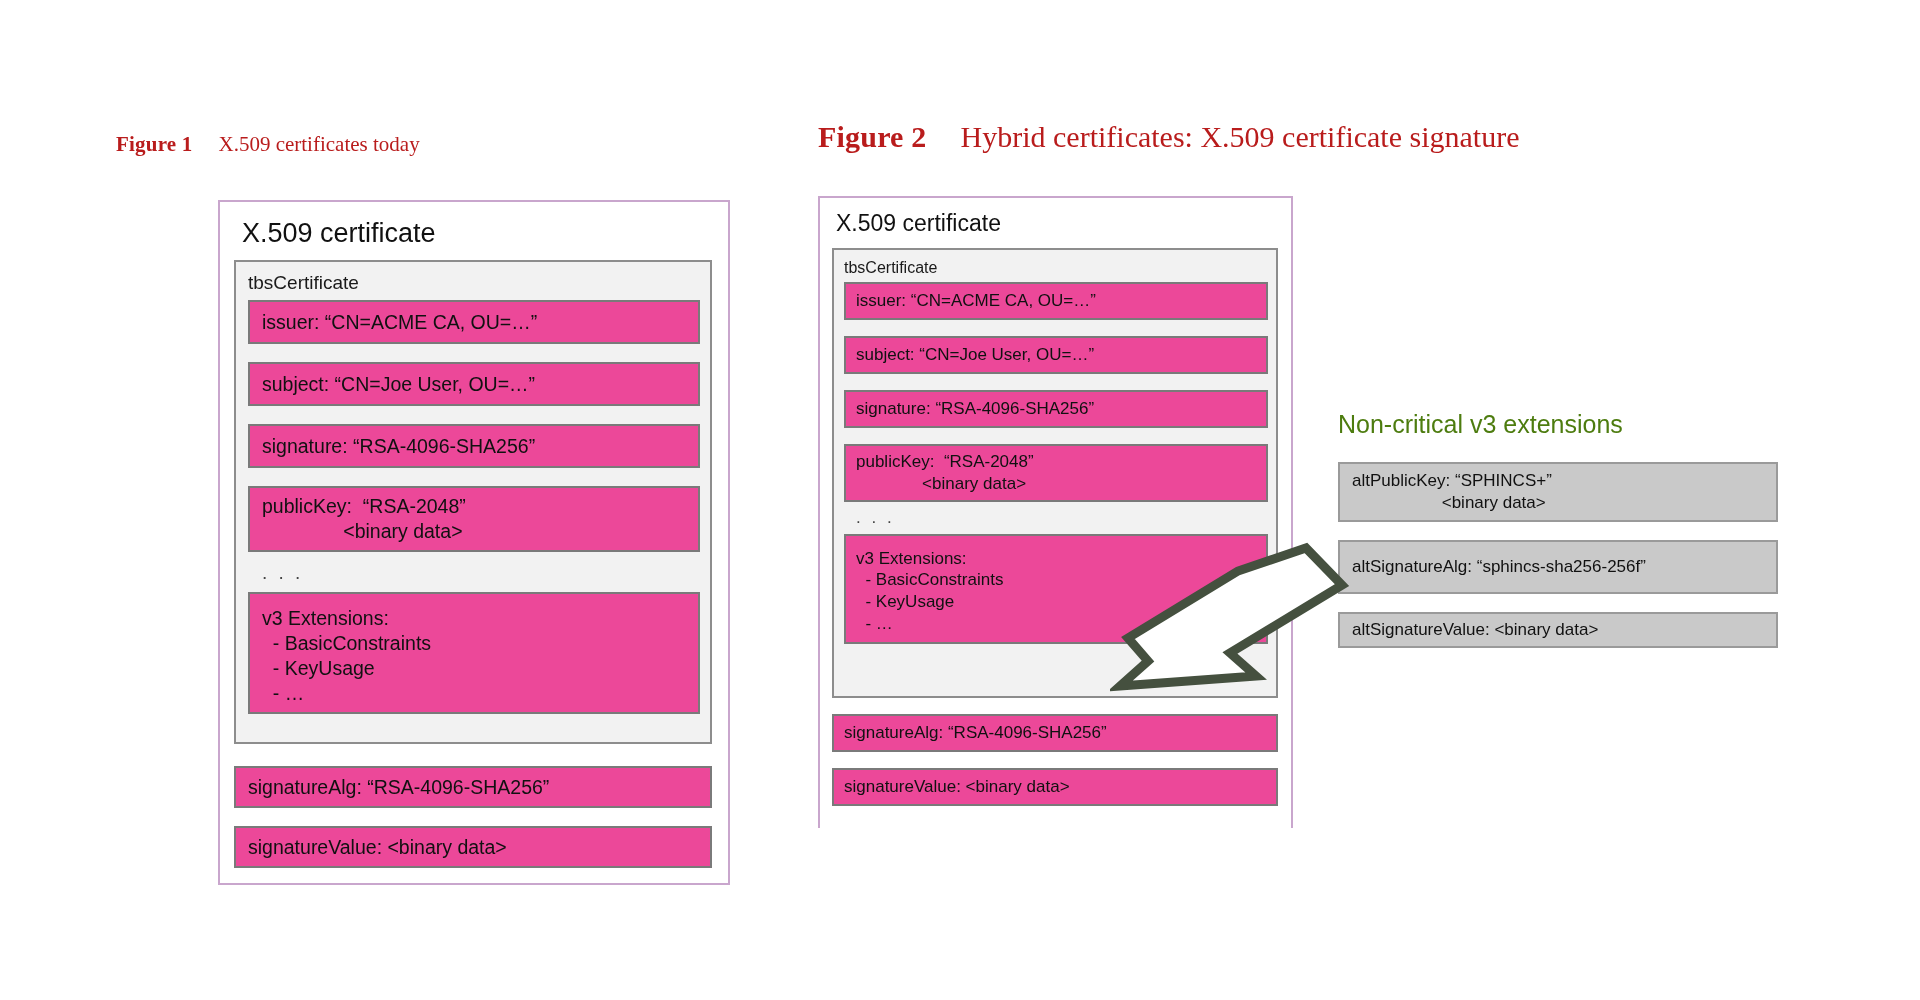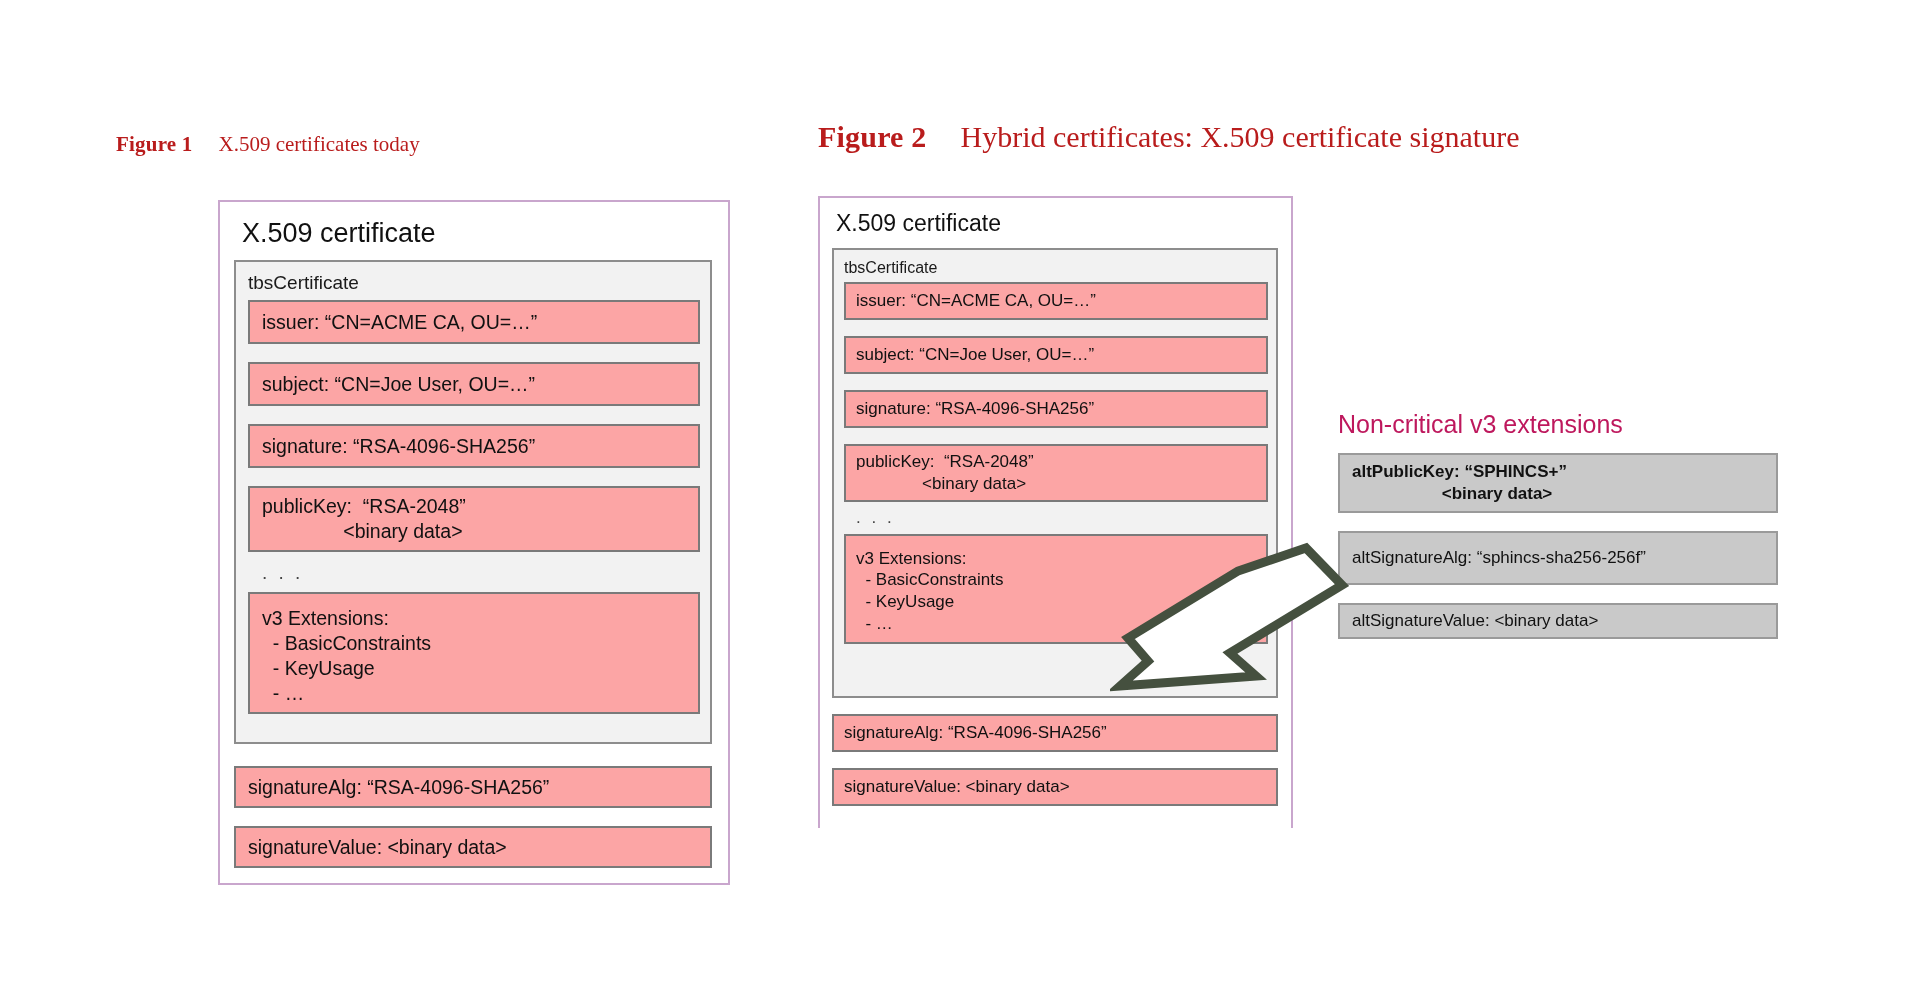--- a/index.html
+++ b/index.html
@@ -54,21 +54,21 @@
     border: 2px solid #8d8d8d;
     box-sizing: border-box;
   }
   .tbs-label {
     font-size: 19px;
     color: #1a1a1a;
   }
 
   
   .field-box {
-    background: #fca5a5;
+    background: #ec4899;
     border: 2px solid #7a7a7a;
     box-sizing: border-box;
     color: #111111;
     display: flex;
     flex-direction: column;
     justify-content: center;
   }
   .field-line {
     white-space: pre;
     line-height: 1.28;
@@ -112,39 +112,39 @@
   #f2-dots      { position: absolute; left: 22px; top: 258px; font-size: 17px; }
   #f2-ext       { top: 284px; height: 110px; padding-top: 4px; }
 
   #f2-sigalg { position: absolute; left: 12px; top: 516px; width: 446px; height: 38px; font-size: 17px; padding-left: 10px; }
   #f2-sigval { position: absolute; left: 12px; top: 570px; width: 446px; height: 38px; font-size: 17px; padding-left: 10px; }
 
   
   #ext-panel { position: absolute; left: 1338px; top: 412px; width: 460px; }
   #ext-panel-title {
     font-size: 25px;
-    color: #be185d;
+    color: #4d7c0f;
     line-height: 1;
-    margin-bottom: 16px;
+    margin-bottom: 25px;
   }
   .ext-field {
     position: relative;
     background: #c9c9c9;
     border: 2px solid #9a9a9a;
     box-sizing: border-box;
     width: 440px;
     color: #111;
     font-size: 17px;
     padding-left: 12px;
     display: flex;
     flex-direction: column;
     justify-content: center;
     margin-bottom: 18px;
   }
-  #ext-altpub { height: 60px; font-weight: bold; }
+  #ext-altpub { height: 60px; }
   #ext-altalg { height: 54px; }
   #ext-altval { height: 36px; }
 
   
   #arrow-svg {
     position: absolute;
     left: 1110px;
     top: 538px;
     width: 300px;
     height: 160px;

